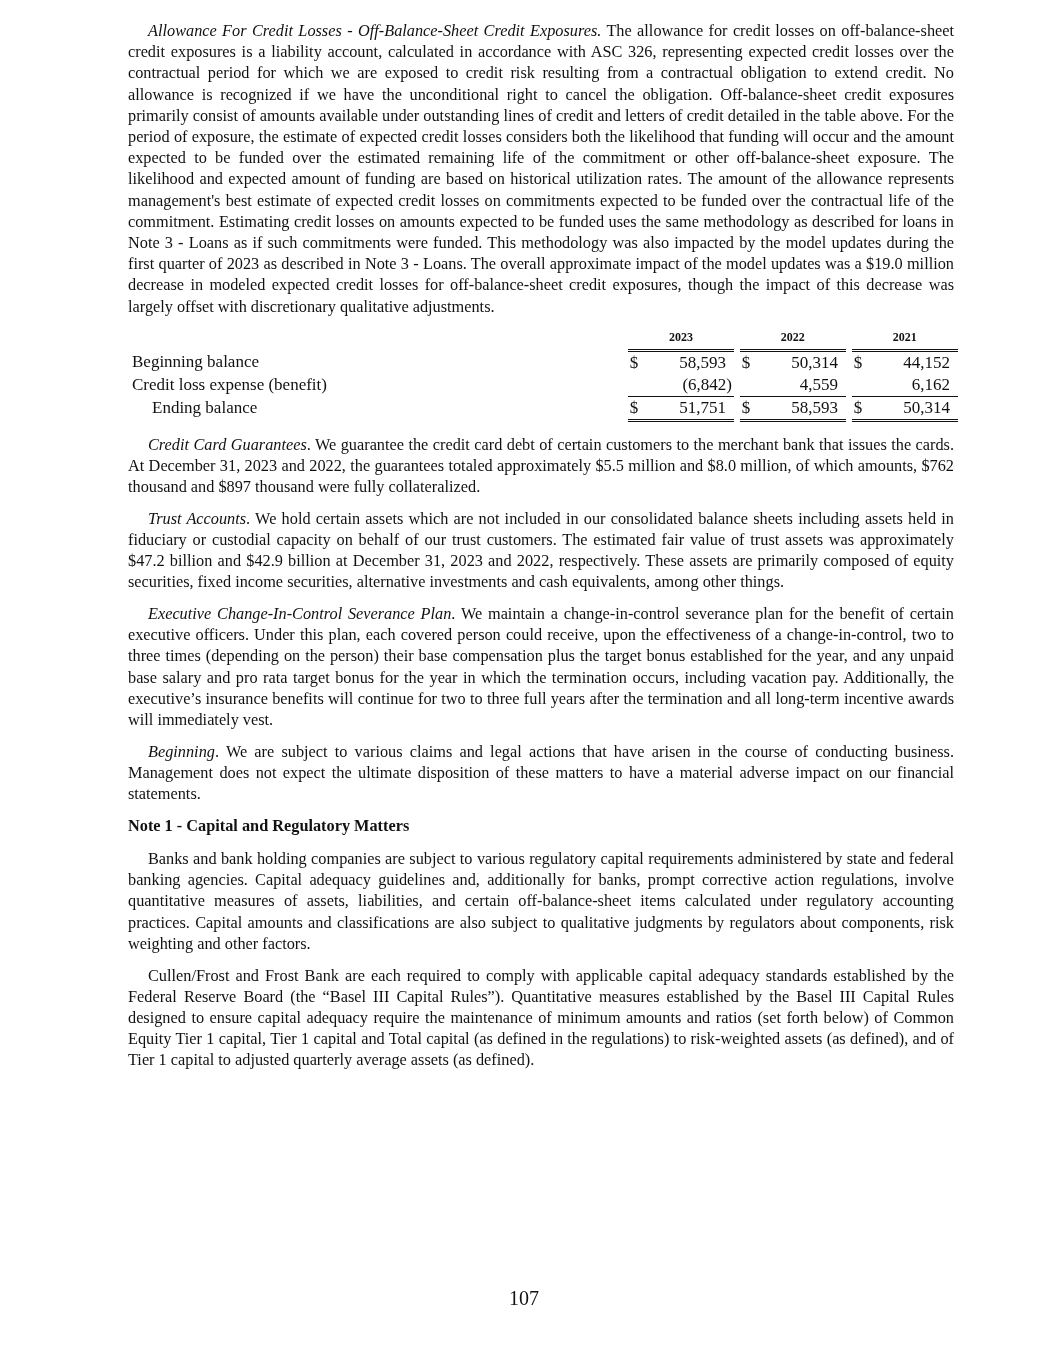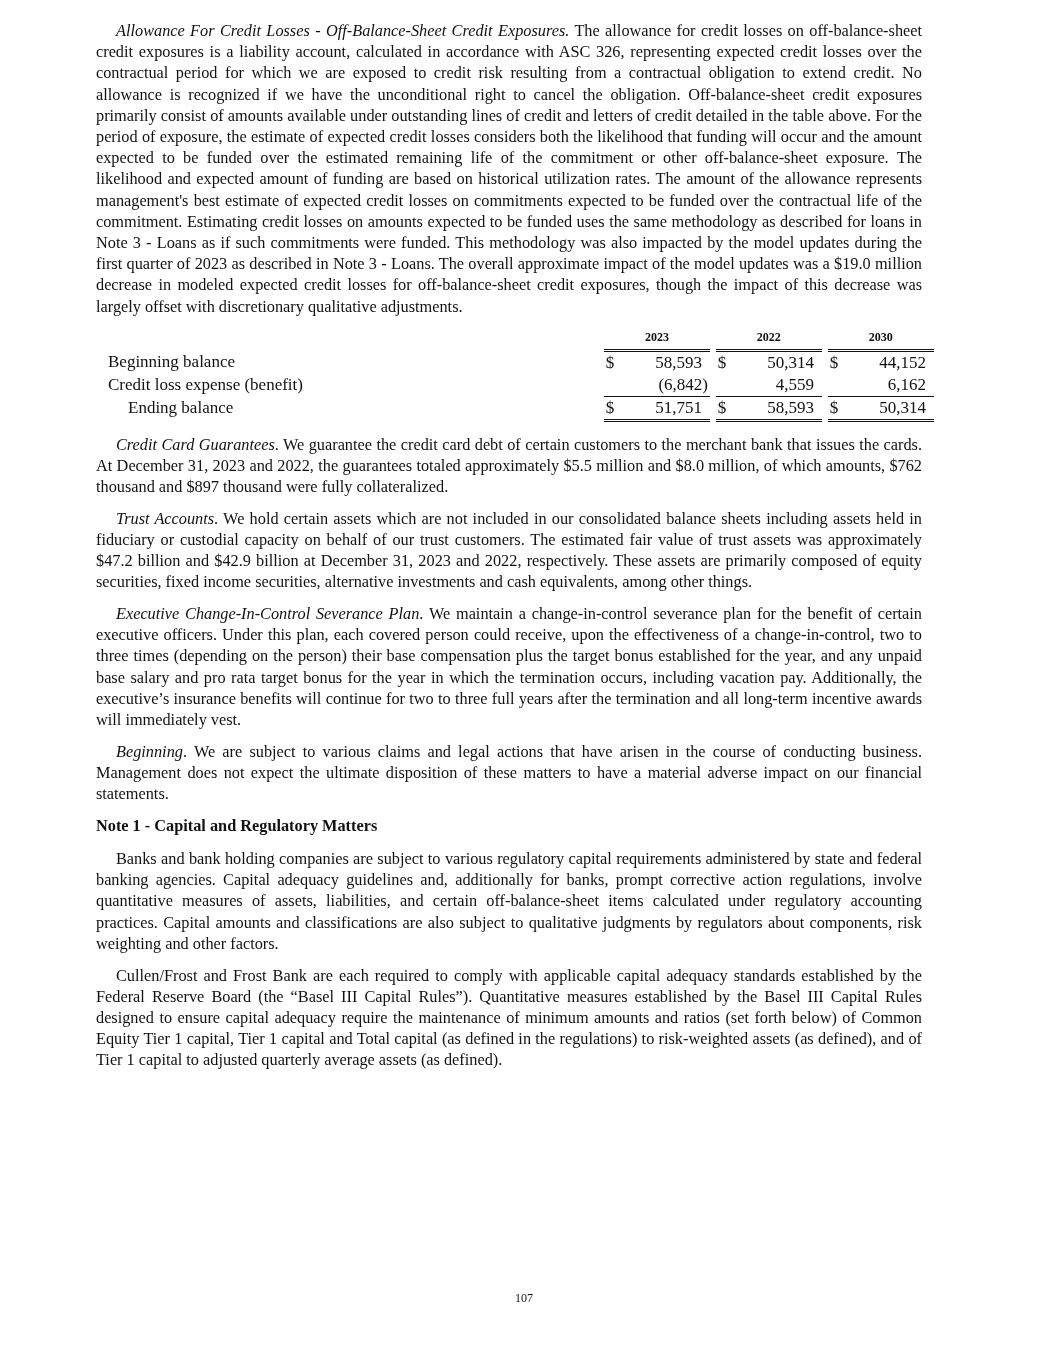--- a/index.html
+++ b/index.html
@@ -1,53 +1,53 @@
 <!DOCTYPE html>
 <html><head>
 <meta charset="utf-8">
 <style>
   html, body { margin: 0; padding: 0; background: #ffffff; }
   body {
     width: 1048px; height: 1365px; position: relative; overflow: hidden;
     font-family: "Liberation Serif", serif; color: #111111;
     font-size: 16.3px; line-height: 21.2px;
   }
-  .page { position: absolute; left: 96px; top: 20px; width: 826px; }
+  .page { position: absolute; left: 128px; top: 20px; width: 826px; }
   p { margin: 0 0 10.5px 0; text-align: justify; text-indent: 20px; }
   p.single { text-align: left; }
   .it { font-style: italic; }
   h3 { margin: 0 0 12px 0; font-size: 16.3px; font-weight: bold; }
-  table.act { border-collapse: collapse; width: 826px; margin: 0 0 12px 12px; }
+  table.act { border-collapse: collapse; width: 826px; margin: 0 0 12px 4px; }
   table.act td { padding: 0; height: 22px; font-size: 17px; }
   table.act .hdr td { font-size: 12px; font-weight: bold; text-align: center; height: 18px; }
   .lbl { width: 494px; }
   .sym { width: 18px; text-align: left; padding-left: 2px !important; }
   .num { width: 80px; text-align: right; padding-right: 8px !important; }
   .gap { width: 6px; }
   .yr { border-bottom: 3px double #111; }
   .tot td.c { border-top: 1px solid #111; border-bottom: 3px double #111; }
   .indent { padding-left: 20px !important; }
-  .footer { position: absolute; top: 1288px; left: 0; width: 1048px; text-align: center; font-size: 12px; }
+  .footer { position: absolute; top: 1288px; left: 0; width: 1048px; text-align: center; font-size: 20px; }
 </style>
 </head>
 <body>
 
 <div class="page">
   <p><span class="it">Allowance For Credit Losses - Off-Balance-Sheet Credit Exposures.</span><span> The allowance for credit losses on off-balance-sheet credit exposures is a liability account, calculated in accordance with ASC 326, representing expected credit losses over the contractual period for which we are exposed to credit risk resulting from a contractual obligation to extend credit. No allowance is recognized if we have the unconditional right to cancel the obligation. Off-balance-sheet credit exposures primarily consist of amounts available under outstanding lines of credit and letters of credit detailed in the table above. For the period of exposure, the estimate of expected credit losses considers both the likelihood that funding will occur and the amount expected to be funded over the estimated remaining life of the commitment or other off-balance-sheet exposure. The likelihood and expected amount of funding are based on historical utilization rates. The amount of the allowance represents management's best estimate of expected credit losses on commitments expected to be funded over the contractual life of the commitment. Estimating credit losses on amounts expected to be funded uses the same methodology as described for loans in Note 3 - Loans as if such commitments were funded. This methodology was also impacted by the model updates during the first quarter of 2023 as described in Note 3 - Loans. The overall approximate impact of the model updates was a $19.0 million decrease in modeled expected credit losses for off-balance-sheet credit exposures, though the impact of this decrease was largely offset with discretionary qualitative adjustments.</span></p>
 
 
   <table class="act">
     <tbody>
         <tr class="hdr">
       <td class="lbl"></td>
       <td colspan="2" class="yr">2023</td>
       <td class="gap"></td>
       <td colspan="2" class="yr">2022</td>
       <td class="gap"></td>
-      <td colspan="2" class="yr">2030</td>
+      <td colspan="2" class="yr">2021</td>
     </tr>
     <tr>
       <td class="lbl">Beginning balance</td>
       <td class="sym">$</td>
       <td class="num">58,593</td>
       <td class="gap"></td>
       <td class="sym">$</td>
       <td class="num">50,314</td>
       <td class="gap"></td>
       <td class="sym">$</td>

